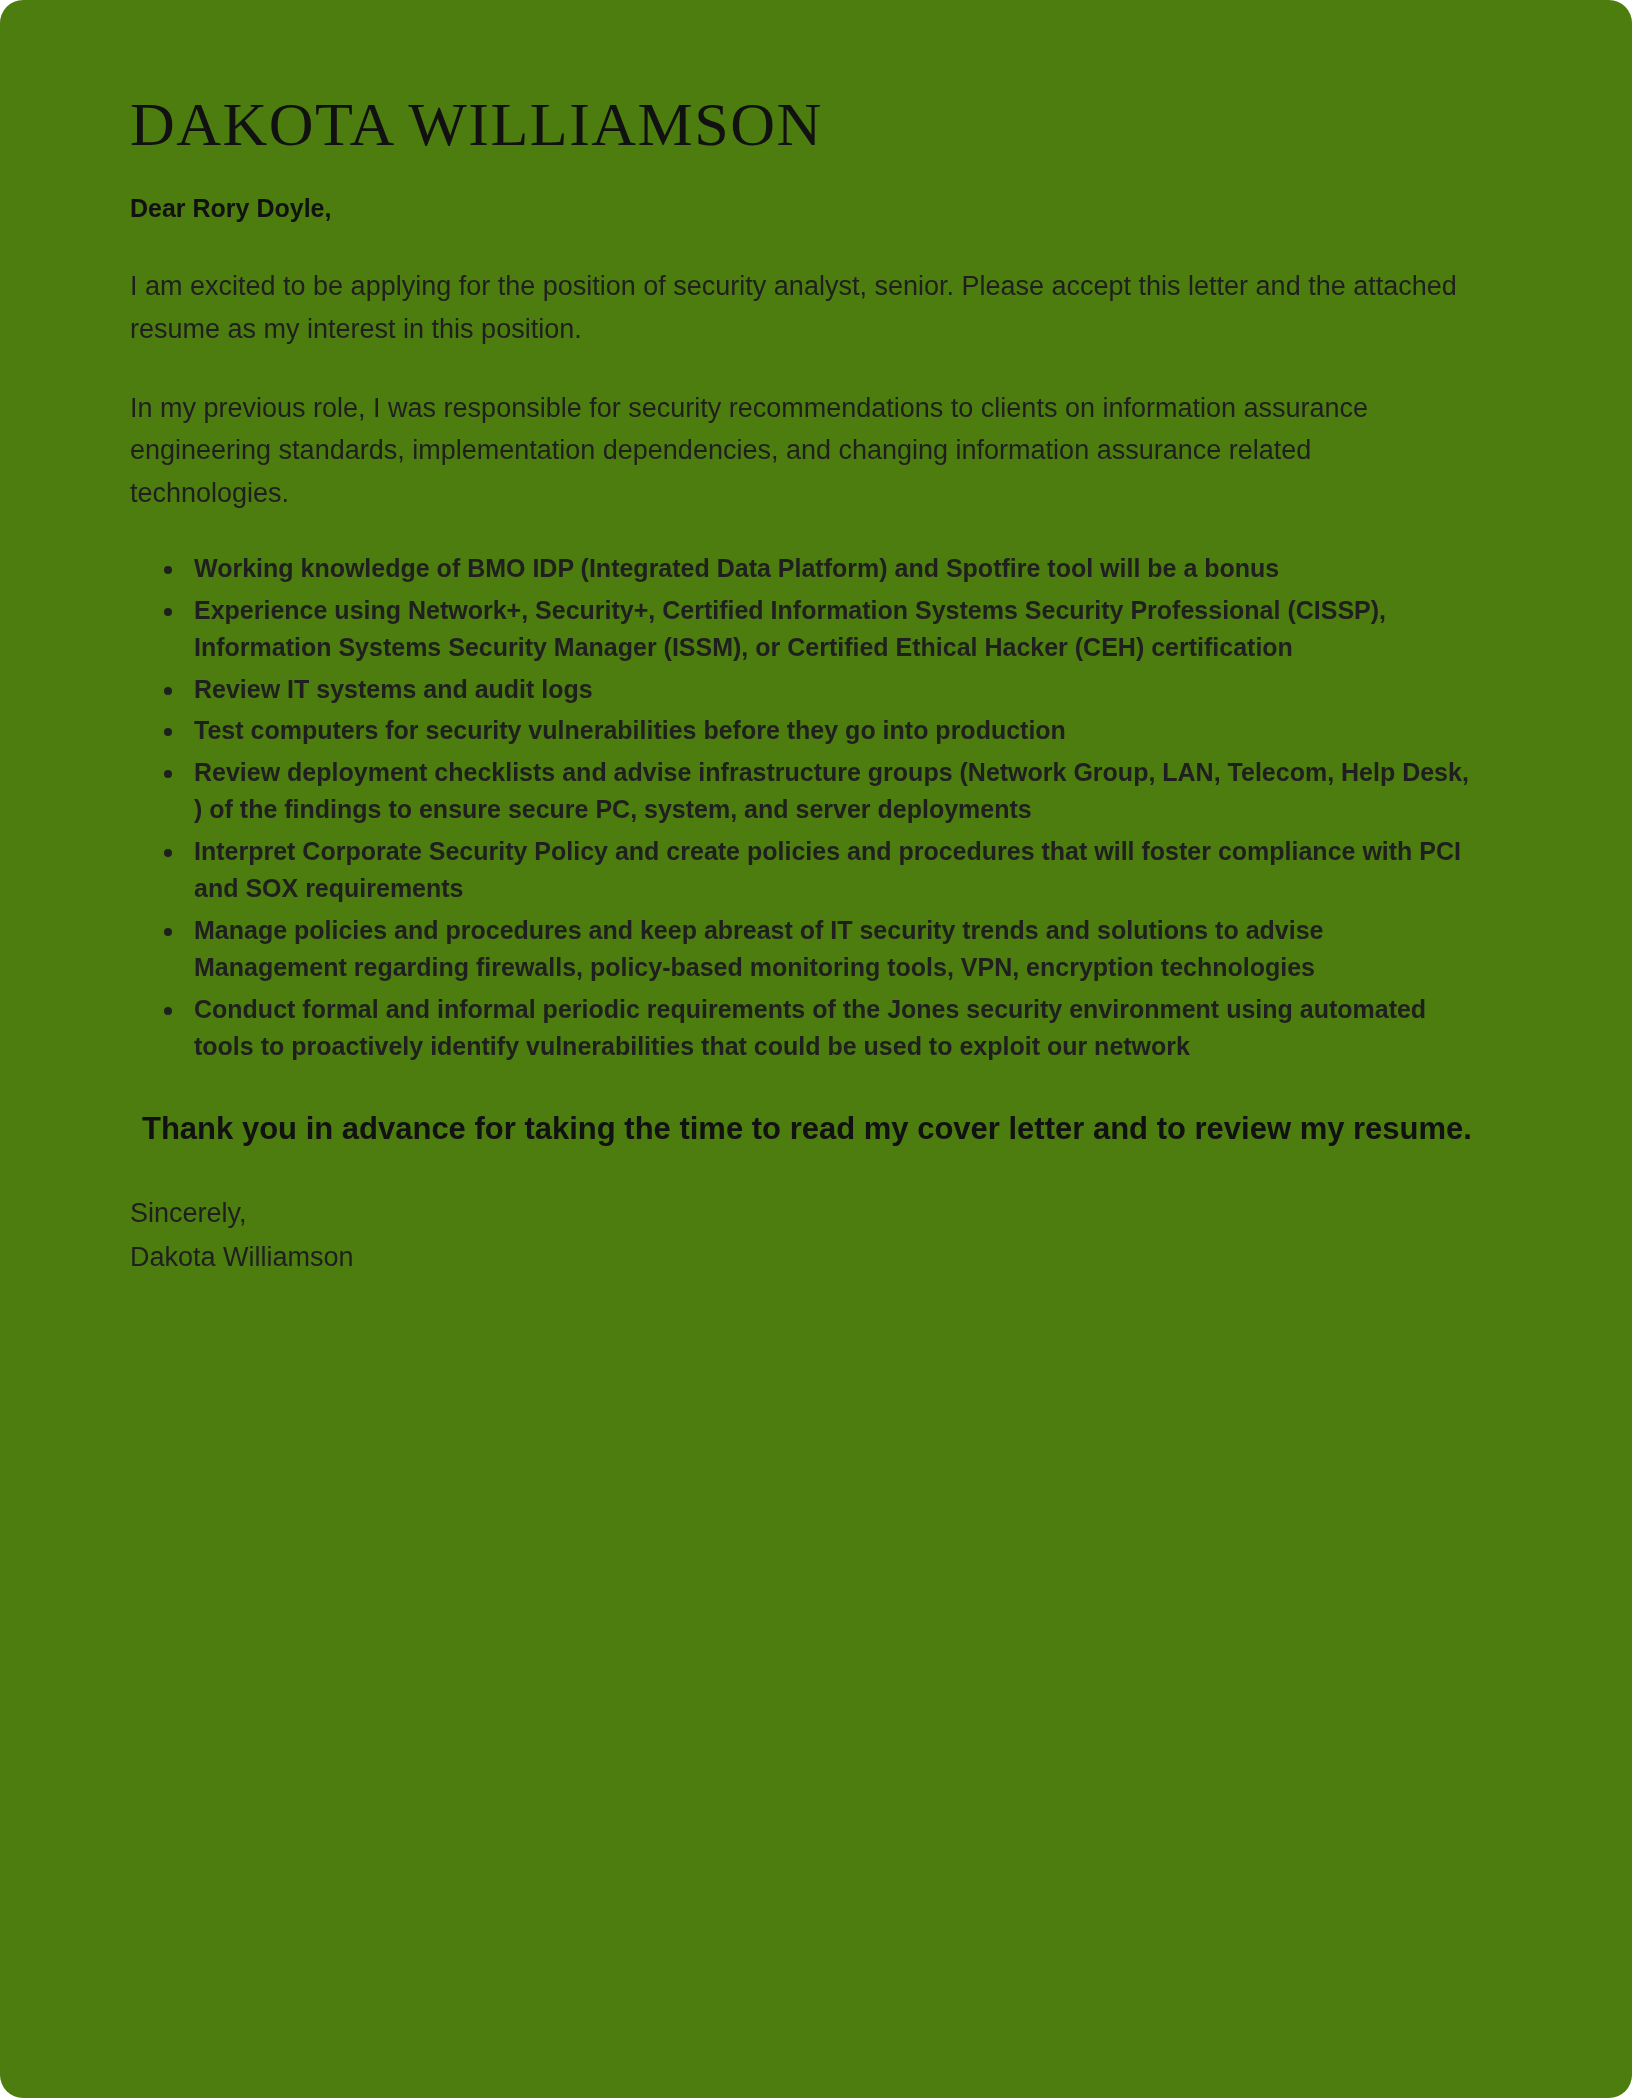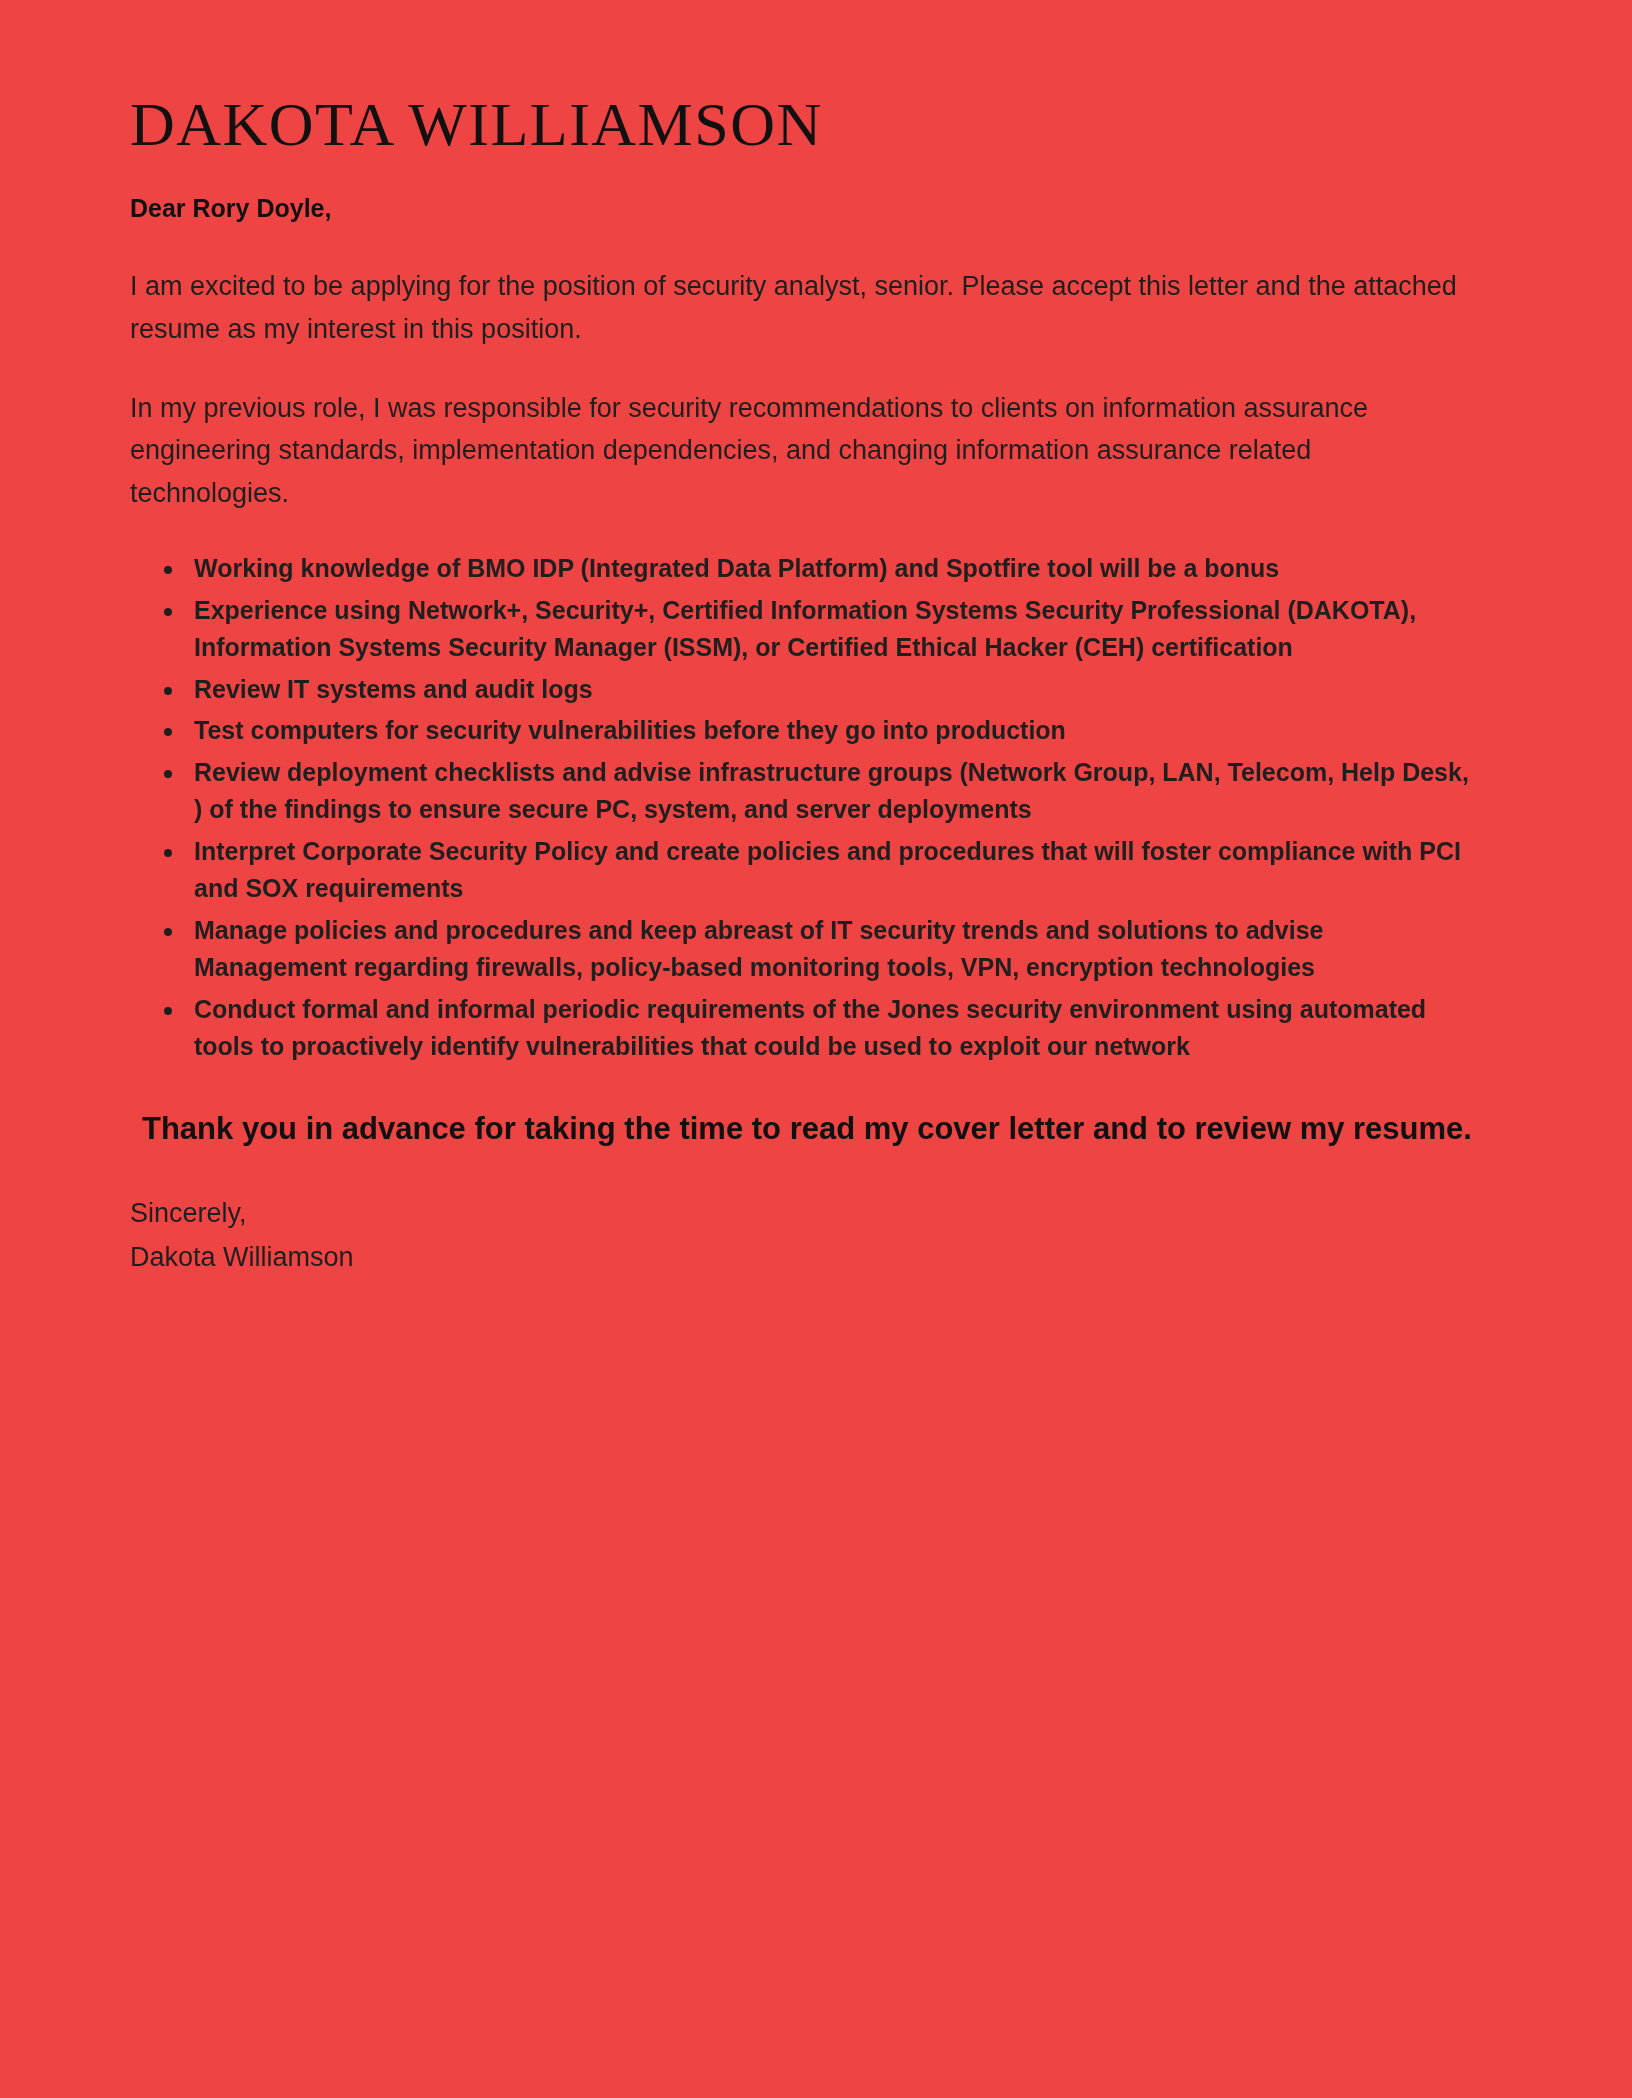--- a/index.html
+++ b/index.html
@@ -12,21 +12,22 @@
     min-height: 2098px;
     font-family: "Liberation Sans", sans-serif;
     color: #1a1a1a;
     -webkit-font-smoothing: antialiased;
   }
   .page {
     width: 1632px;
     min-height: 2098px;
     box-sizing: border-box;
     padding: 80px 160px 120px 130px;
-    background: #ef4444;
+    background: #4d7c0f;
+    border-radius: 23px;
   }
   .letter-name {
     font-family: "Liberation Serif", serif;
     font-size: 62px;
     letter-spacing: 1.5px;
     font-weight: 400;
     color: #111111;
     margin: 10px 0 36px 0;
     line-height: 1.1;
   }
@@ -88,21 +89,21 @@
   <h1 class="letter-name">DAKOTA WILLIAMSON</h1>
 
 
   <div class="salutation">Dear Rory Doyle,</div>
 
   <p class="body-text">I am excited to be applying for the position of security analyst, senior. Please accept this letter and the attached resume as my interest in this position.</p>
   <p class="body-text">In my previous role, I was responsible for security recommendations to clients on information assurance engineering standards, implementation dependencies, and changing information assurance related technologies.</p>
 
   <ul class="qualifications">
     <li>Working knowledge of BMO IDP (Integrated Data Platform) and Spotfire tool will be a bonus</li>
-    <li>Experience using Network+, Security+, Certified Information Systems Security Professional (DAKOTA), Information Systems Security Manager (ISSM), or Certified Ethical Hacker (CEH) certification</li>
+    <li>Experience using Network+, Security+, Certified Information Systems Security Professional (CISSP), Information Systems Security Manager (ISSM), or Certified Ethical Hacker (CEH) certification</li>
     <li>Review IT systems and audit logs</li>
     <li>Test computers for security vulnerabilities before they go into production</li>
     <li>Review deployment checklists and advise infrastructure groups (Network Group, LAN, Telecom, Help Desk, ) of the findings to ensure secure PC, system, and server deployments</li>
     <li>Interpret Corporate Security Policy and create policies and procedures that will foster compliance with PCI and SOX requirements</li>
     <li>Manage policies and procedures and keep abreast of IT security trends and solutions to advise Management regarding firewalls, policy-based monitoring tools, VPN, encryption technologies</li>
     <li>Conduct formal and informal periodic requirements of the Jones security environment using automated tools to proactively identify vulnerabilities that could be used to exploit our network</li>
   </ul>
 
   <div class="closing-thanks">Thank you in advance for taking the time to read my cover letter and to review my resume.</div>
 

